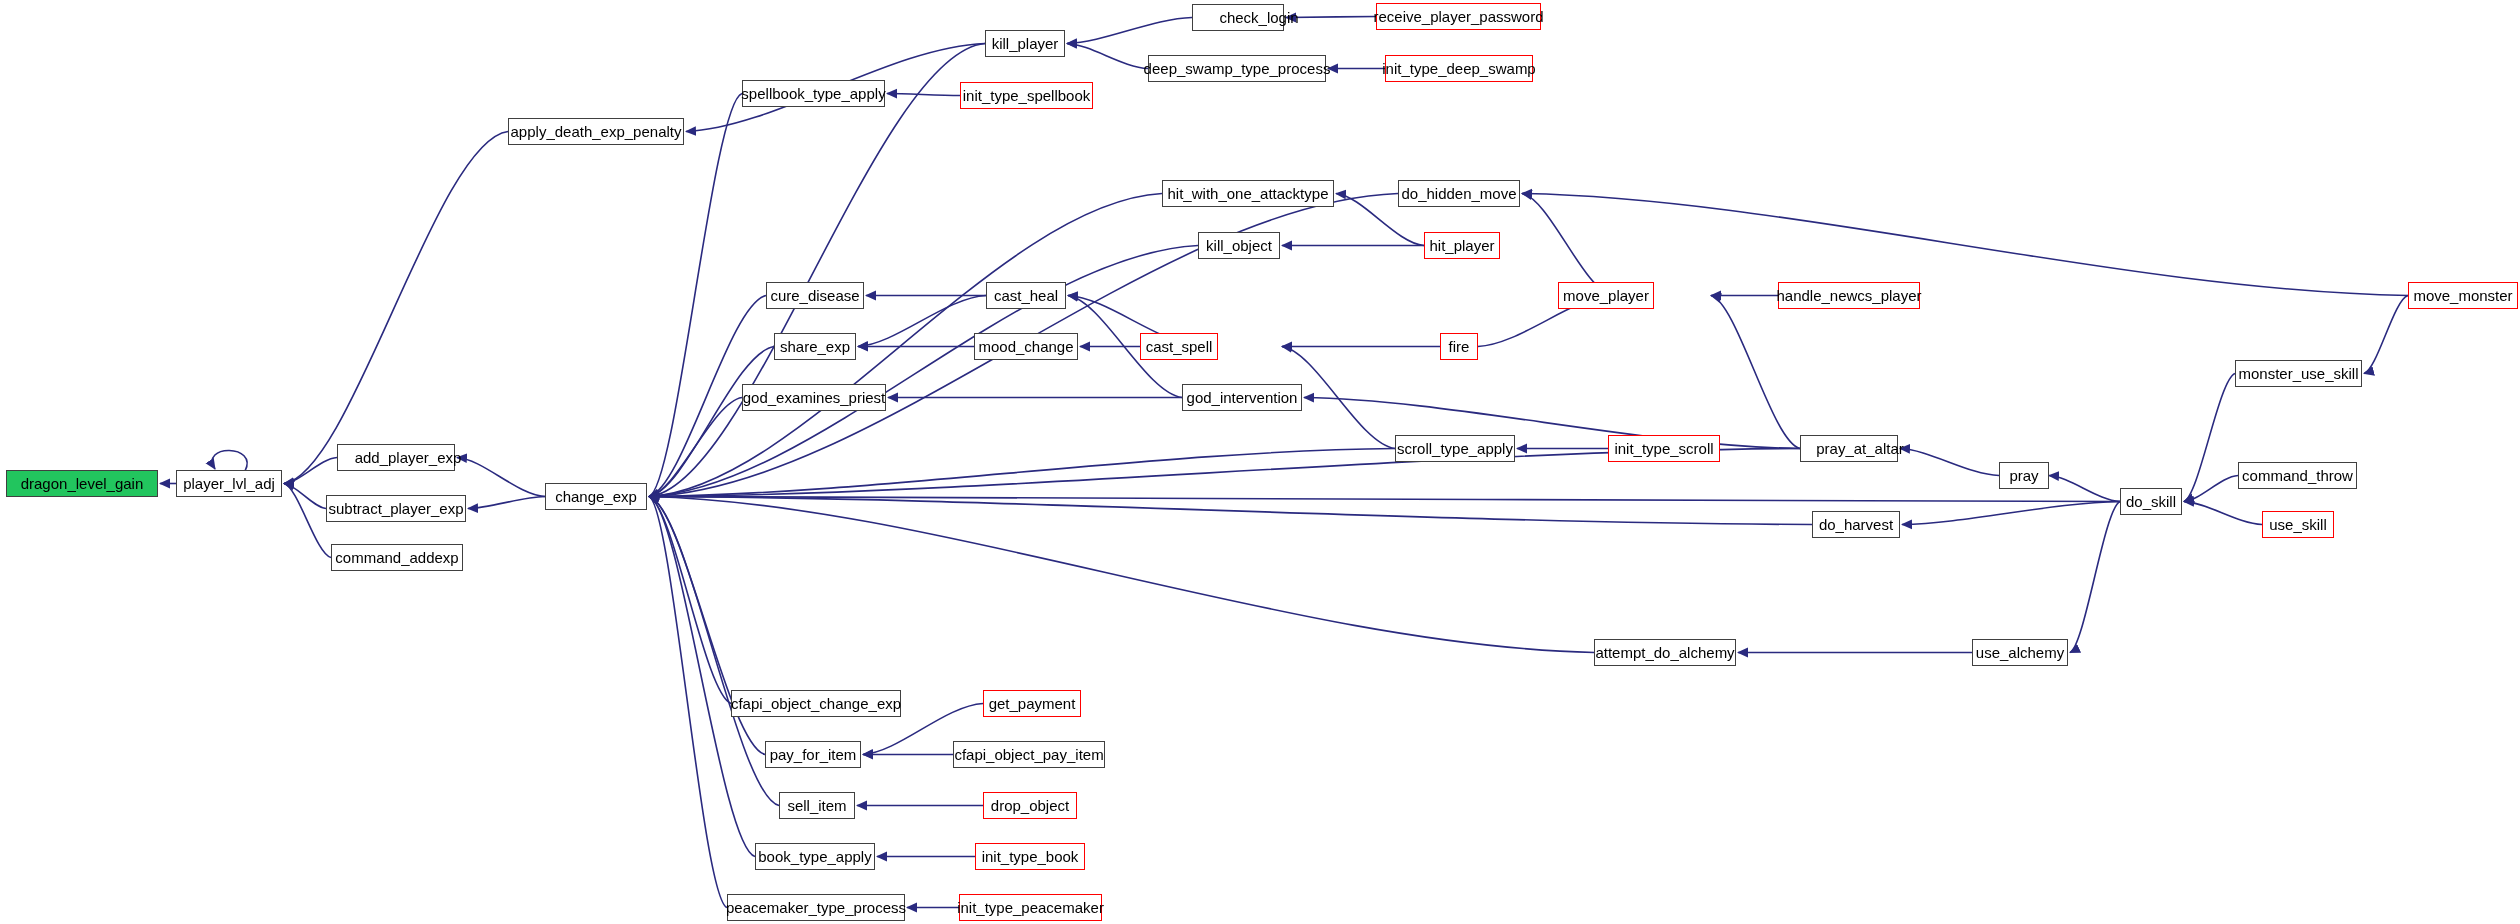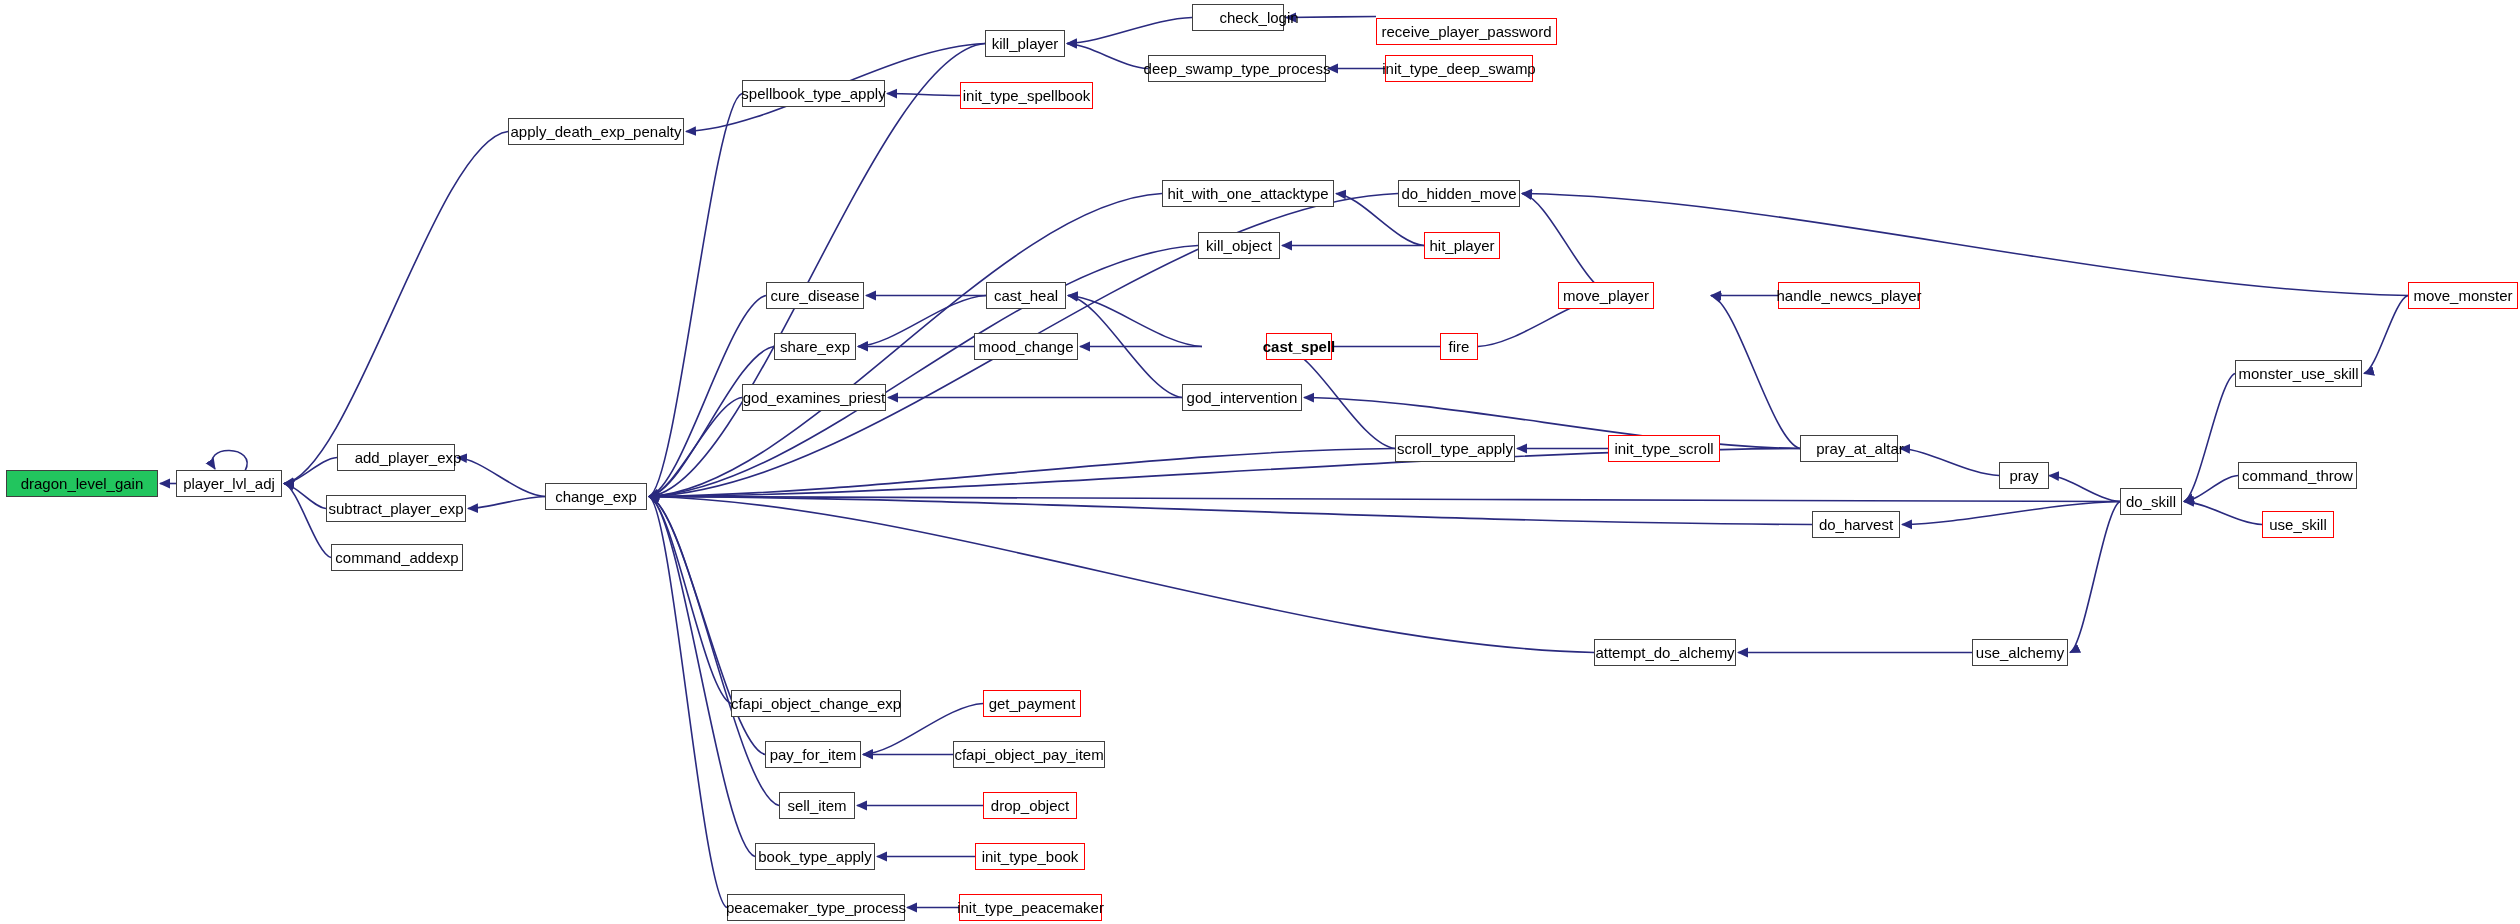--- a/index.html
+++ b/index.html
@@ -135,21 +135,21 @@
       </div>
       <div class="node red" style="left: 960px; top: 82px; width: 133px;">
         <span>init_type_spellbook</span>
       </div>
       <div class="node" style="left: 985px; top: 30px; width: 80px;">
         <span>kill_player</span>
       </div>
       <div class="node" style="left: 1192px; top: 4px; width: 92px; padding-left: 48px;">
         <span>check_login</span>
       </div>
-      <div class="node red" style="left: 1376px; top: 18px; width: 181px;">
+      <div class="node red" style="left: 1376px; top: 3px; width: 165px;">
         <span>receive_player_password</span>
       </div>
       <div class="node" style="left: 1148px; top: 55px; width: 178px;">
         <span>deep_swamp_type_process</span>
       </div>
       <div class="node red" style="left: 1385px; top: 55px; width: 148px;">
         <span>init_type_deep_swamp</span>
       </div>
       <div class="node" style="left: 1162px; top: 180px; width: 172px;">
         <span>hit_with_one_attacktype</span>
@@ -177,21 +177,21 @@
       </div>
       <div class="node" style="left: 986px; top: 282px; width: 80px;">
         <span>cast_heal</span>
       </div>
       <div class="node" style="left: 774px; top: 333px; width: 82px;">
         <span>share_exp</span>
       </div>
       <div class="node" style="left: 974px; top: 333px; width: 104px;">
         <span>mood_change</span>
       </div>
-      <div class="node red" style="left: 1266px; top: 333px; width: 66px; font-weight: bold;">
+      <div class="node red" style="left: 1140px; top: 333px; width: 78px;">
         <span>cast_spell</span>
       </div>
       <div class="node red" style="left: 1440px; top: 333px; width: 38px;">
         <span>fire</span>
       </div>
       <div class="node" style="left: 742px; top: 384px; width: 144px;">
         <span>god_examines_priest</span>
       </div>
       <div class="node" style="left: 1182px; top: 384px; width: 120px;">
         <span>god_intervention</span>

